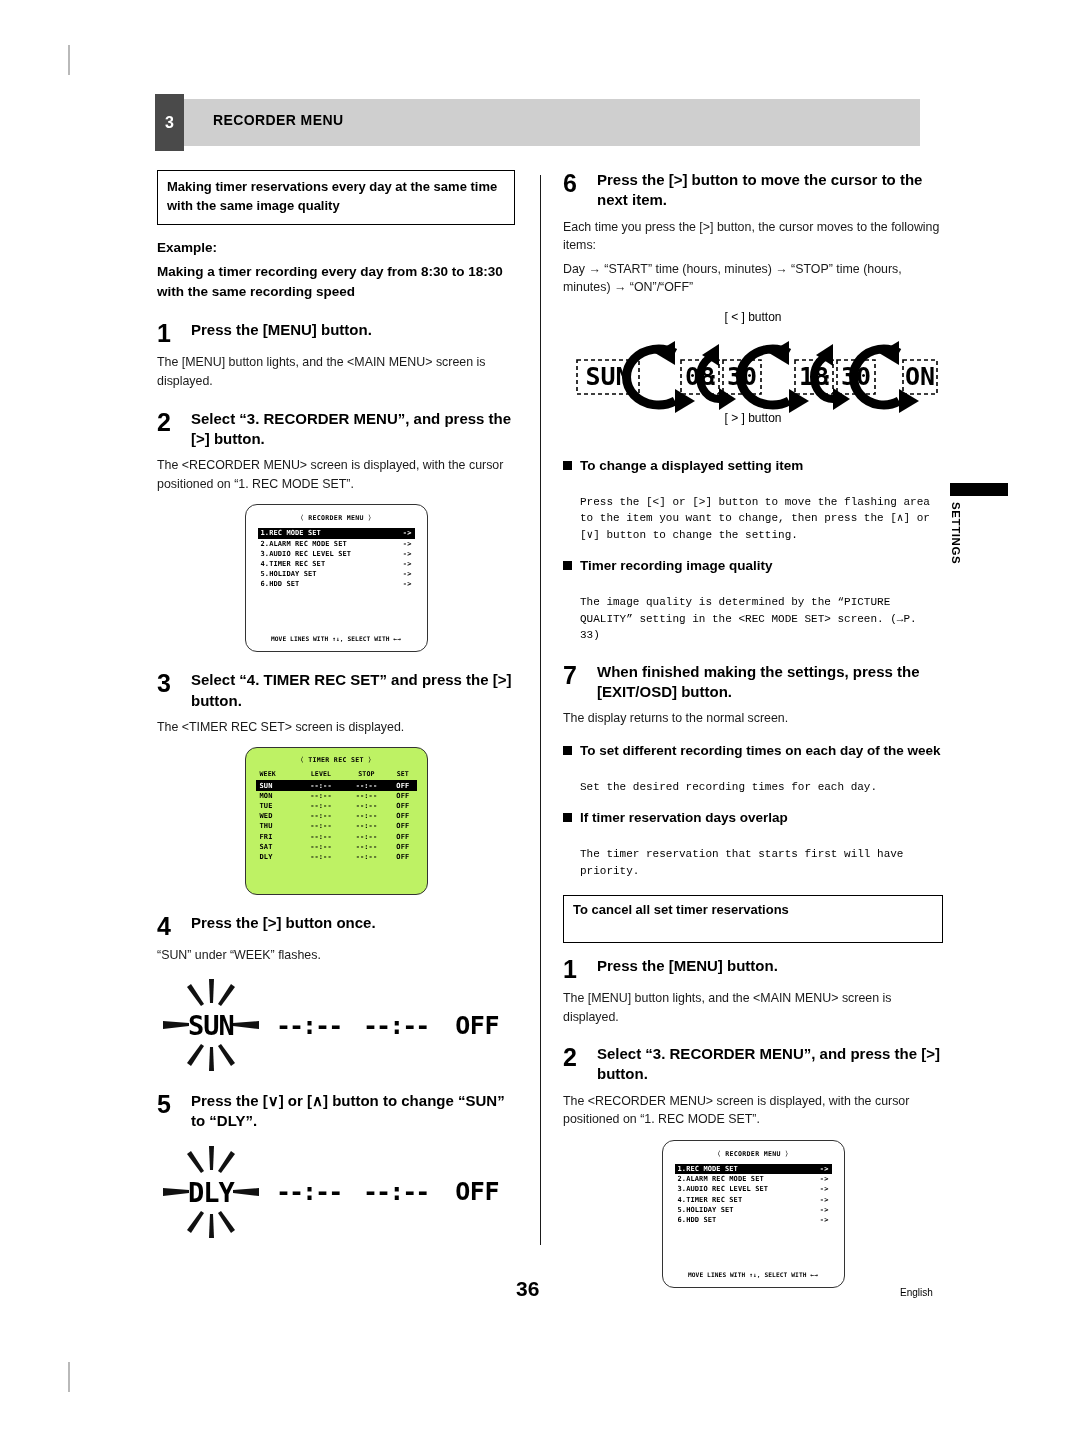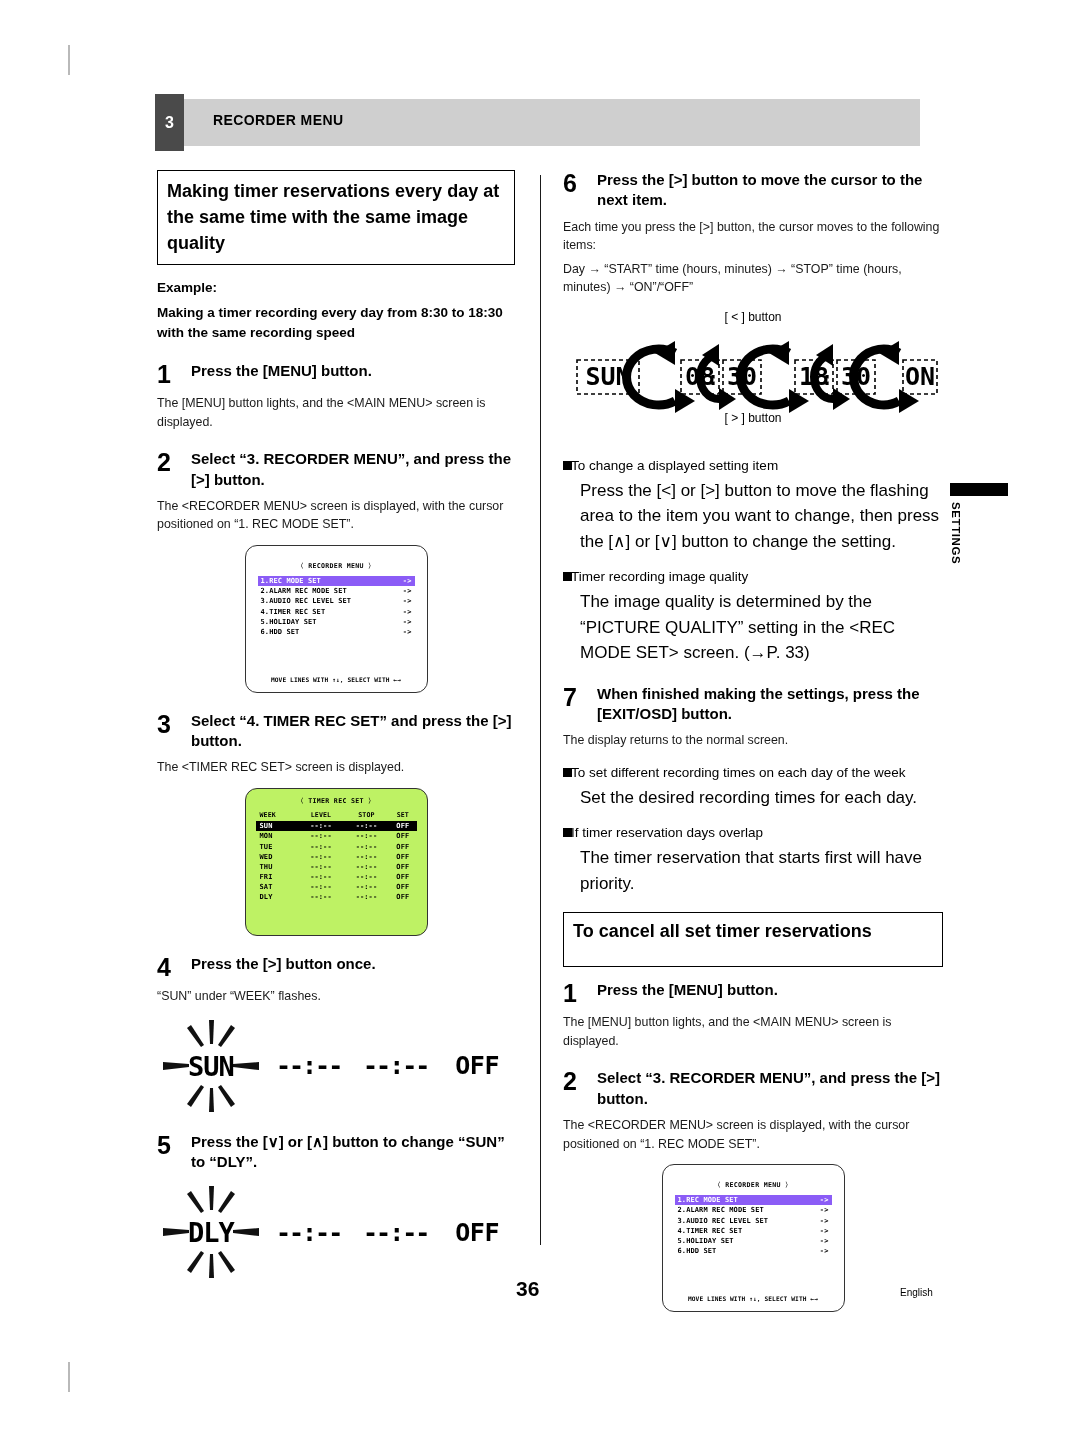--- a/index.html
+++ b/index.html
@@ -38,68 +38,68 @@
   
   .col{position:absolute;top:170px;}
   .col-left{left:157px;width:358px;}
   .col-right{left:563px;width:380px;}
   .divider{position:absolute;left:540px;top:175px;width:1px;height:1070px;background:#1a1a1a;}
 
   
   .boxhead{
     border:1px solid #000;
     padding:7px 9px 8px 9px;
-    font-size:18px;font-weight:bold;line-height:1.45;
+    font-size:13px;font-weight:bold;line-height:1.45;
     margin-bottom:13px;
   }
   .boxhead.one-line{padding:5px 9px 22px 9px;}
   .lead{font-size:13.5px;font-weight:bold;line-height:1.5;margin:0 0 4px 0;}
   .body{font-size:12.4px;line-height:1.5;margin:7px 0 0 0;color:#1a1a1a;}
   .body.tight{margin-top:5px;}
 
   
   .step{display:flex;align-items:flex-start;margin-top:18px;}
   .step-n{
     font-size:25px;font-weight:bold;line-height:1;
     width:34px;flex:0 0 34px;padding-top:1px;
   }
   .step-t{font-size:15px;font-weight:bold;line-height:1.35;}
 
   
   .bsec{margin-top:14px;}
   .bsec-h{
-    font-size:13.5px;font-weight:normal;line-height:1.4;
-    position:relative;padding-left:8px;
+    font-size:13.5px;font-weight:bold;line-height:1.4;
+    position:relative;padding-left:17px;
   }
   .bsec-h:before{
     content:"";position:absolute;left:0;top:4px;
     width:9px;height:9px;background:#000;
   }
-  .bsec-b{font-size:17px;line-height:1.5;padding-left:17px;margin-top:2px;}
+  .bsec-b{font-size:11px;line-height:1.5;padding-left:17px;margin-top:18px;font-family:Liberation Mono, monospace;}
 
   
   .osd{
     border:1px solid #333;border-radius:12px;
     width:181px;height:146px;
     margin:11px auto 0 auto;
     position:relative;background:#fff;
     font-family:"DejaVu Sans Mono", monospace;
     overflow:hidden;
   }
   .osd-title{
     text-align:center;font-size:6.6px;letter-spacing:.3px;
-    margin-top:16px;font-weight:bold;
+    margin-top:9px;font-weight:bold;
   }
   .osd-list{margin:5px 12px 0 12px;}
   .osd-row{
     display:flex;justify-content:space-between;
     font-size:7px;font-weight:bold;letter-spacing:.1px;
     padding:1.1px 3px 1.1px 3px;
   }
-  .osd-row.sel{background:#8b5cf6;color:#fff;}
+  .osd-row.sel{background:#000000;color:#fff;}
   .osd-foot{
     position:absolute;left:0;right:0;bottom:9px;
     text-align:center;font-size:6.2px;font-weight:bold;letter-spacing:.1px;
   }
 
   
   .osd-t{
     border:1px solid #333;border-radius:12px;
     width:181px;height:146px;margin:11px auto 0 auto;
     position:relative;background:#bef264;

